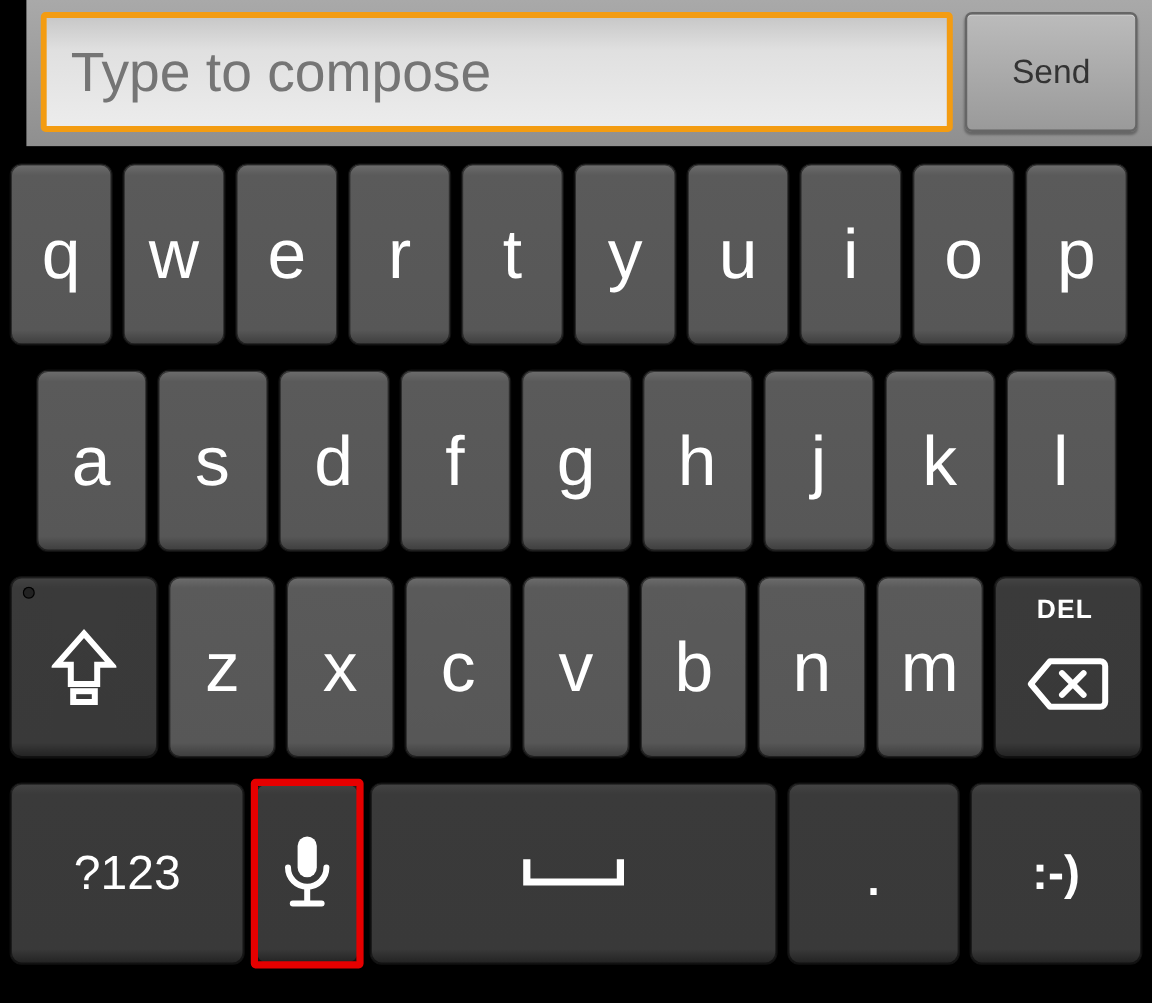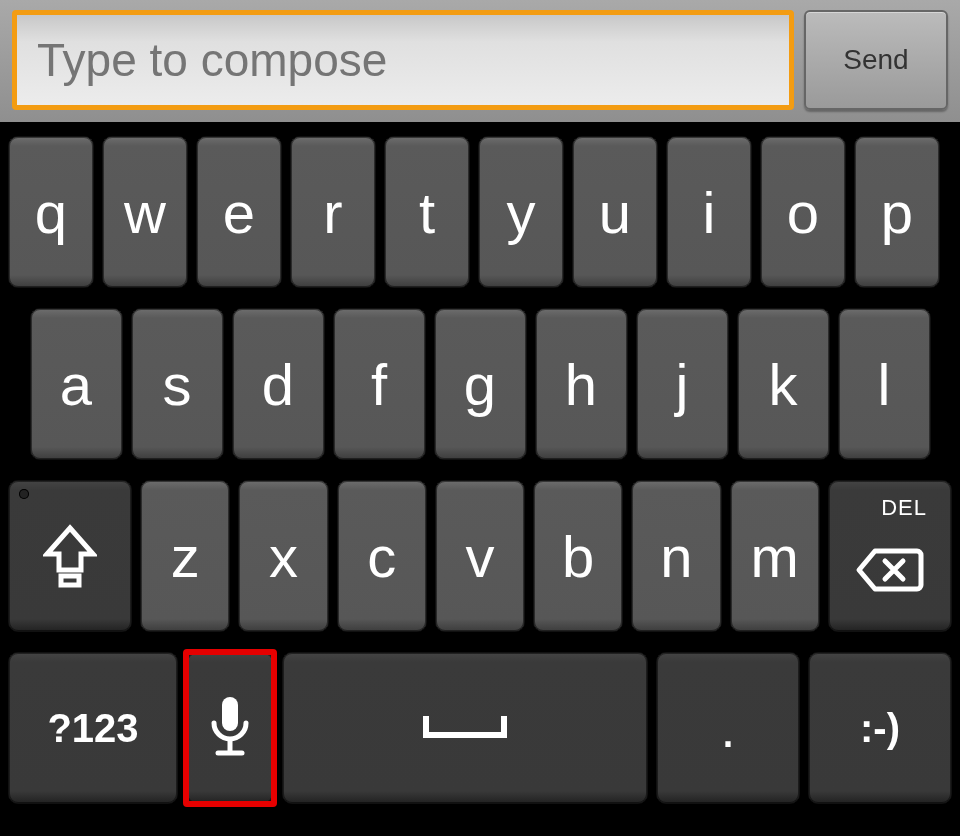--- a/index.html
+++ b/index.html
@@ -10,20 +10,21 @@
     background: #000;
     font-family: Arial, Helvetica, sans-serif;
     overflow: hidden;
   }
   .top-bar {
     display: flex;
     gap: 10px;
     padding: 10px 12px 12px 12px;
     background: linear-gradient(#a9a9a9, #8f8f8f);
     height: 122px;
+    margin-left: 22px;
   }
   .compose-wrap {
     flex: 1;
     border: 5px solid #f39c12;
     border-radius: 4px;
     box-shadow: inset 0 0 0 1px #d67e00;
     background: #d0d0d0;
     position: relative;
   }
   .compose-input {
@@ -75,39 +76,39 @@
   }
   .key.dark {
     background: linear-gradient(#444 0%, #3a3a3a 6%, #393939 92%, #222 100%);
   }
   .key.letter { width: 86px; }
   .row2 .key.letter { width: 93px; }
   .row3 .key.letter { width: 93px; }
 
   .key.shift { width: 128px; }
   .key.del { width: 128px; }
-  .key.symnum { width: 170px; font-size: 40px; font-weight: bold; }
+  .key.symnum { width: 196px; font-size: 40px; font-weight: normal; }
   .key.mic { width: 88px; }
   .key.space { flex: 1; }
   .key.period { width: 144px; font-size: 54px; }
   .key.smiley { width: 144px; font-size: 40px; font-weight: bold; }
 
   .hint-dot {
     position: absolute;
     top: 8px; left: 10px;
     width: 10px; height: 10px;
     border-radius: 50%;
     background: #222;
     box-shadow: inset 0 0 0 1px #000;
   }
   .hint-del-label {
     position: absolute;
-    top: 14px; right: 24px;
+    top: 14px; right: 40px;
     font-size: 22px;
-    font-weight: normal;
+    font-weight: bold;
     letter-spacing: 1px;
   }
   .mic-highlight {
     position: absolute;
     inset: -4px;
     border: 6px solid #e60000;
     border-radius: 4px;
     pointer-events: none;
   }
   svg { display: block; }

